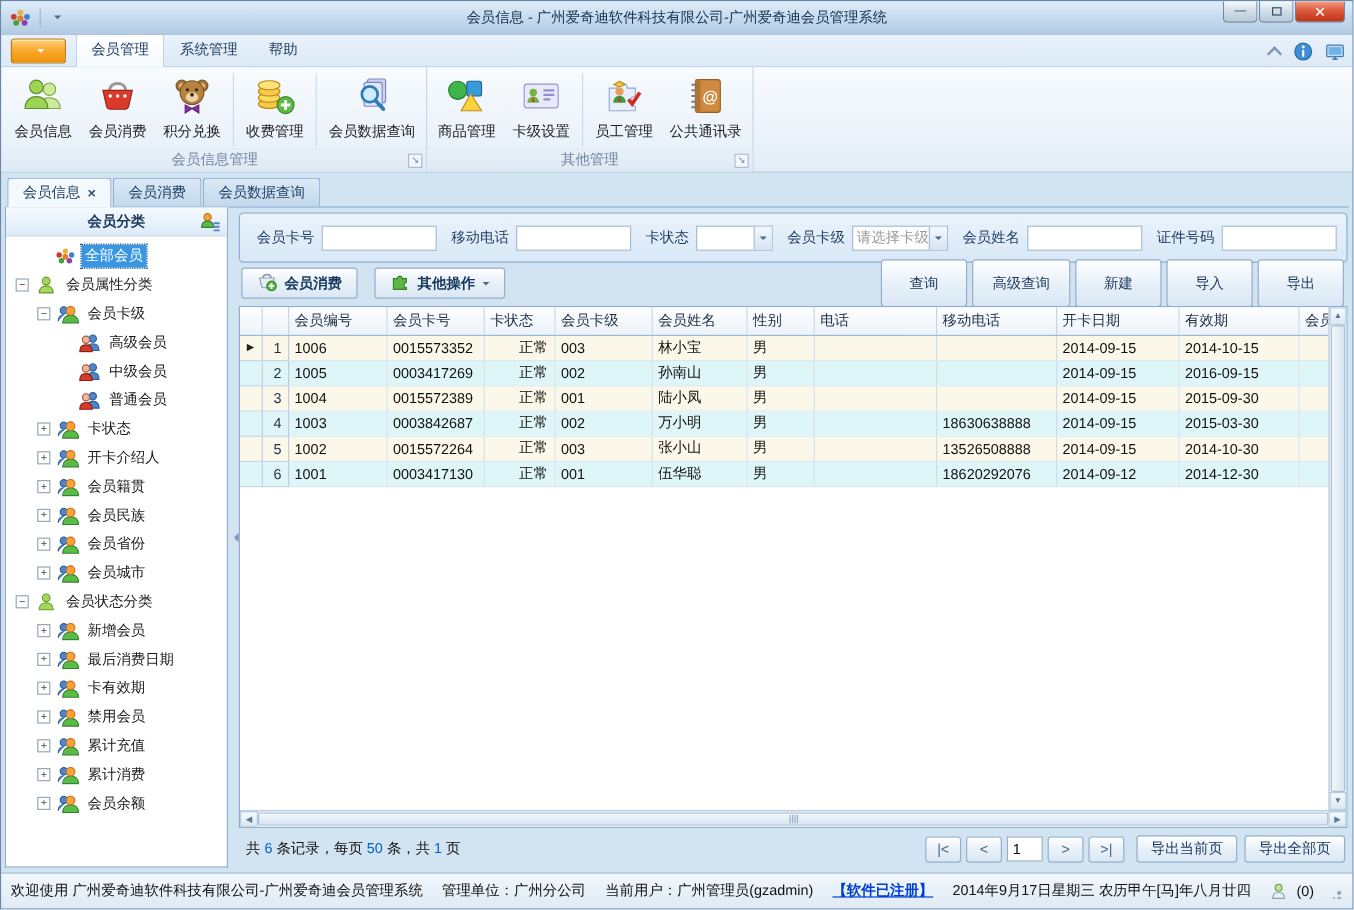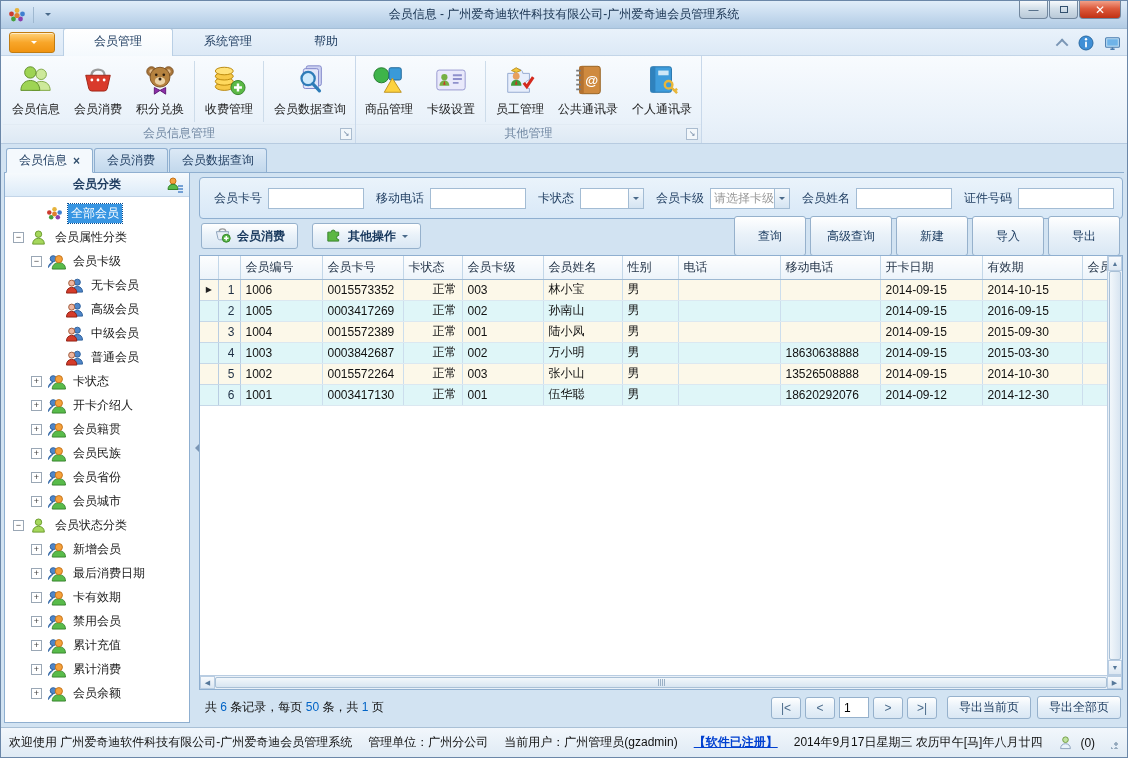--- a/index.html
+++ b/index.html
@@ -17,21 +17,21 @@
   .winbtns { margin-left:auto; display:flex; position:absolute; right:6px; top:0; }
   .winbtn { width:29px; height:18px; border:1px solid #72879e; border-top:none; background:linear-gradient(#f7fafc,#d3dfe9 45%,#b9c9d8); border-radius:0 0 4px 4px; display:flex; align-items:center; justify-content:center; color:#33506e; font-size:10px; margin-left:0; }
   .winbtn + .winbtn { margin-left:1px; }
   .winbtn.close { width:42px; background:linear-gradient(#f5a globalization);} 
   .winbtn.close { background:linear-gradient(#f2a088,#dd5a3c 45%,#c03114); color:#fff; font-weight:bold; font-size:12px; }
   .maxbox { width:8px; height:7px; border:1.5px solid #33506e; display:inline-block; }
 
   
   .menurow { height:27px; background:linear-gradient(#e9f2fb,#dcE9f6); background:linear-gradient(#e9f2fb,#dce9f6); display:flex; align-items:flex-end; padding:0 6px; border-bottom:1px solid #c3d5e8; }
   .appbtn { width:46px; height:21px; margin:0 8px 2px 2px; border-radius:3px; border:1px solid #c07c12; background:linear-gradient(#ffd27a,#f8a62a 50%,#f09310); display:flex; align-items:center; justify-content:center; gap:3px; box-shadow:inset 0 1px 0 rgba(255,255,255,.6); }
-  .menutab { padding:4px 30px 5px; color:#1c3a5e; cursor:default; border:1px solid transparent; border-bottom:none; border-radius:3px 3px 0 0; }
+  .menutab { padding:4px 12px 5px; color:#1c3a5e; cursor:default; border:1px solid transparent; border-bottom:none; border-radius:3px 3px 0 0; }
   .menutab.active { background:linear-gradient(#ffffff,#f4f9fd); border-color:#b9cfe5; margin-bottom:-1px; padding-bottom:6px; }
   .menurow-right { margin-left:auto; display:flex; align-items:center; gap:10px; padding-bottom:4px; }
   .chev { width:9px; height:9px; border-left:2px solid #7a96b5; border-top:2px solid #7a96b5; transform:rotate(45deg) translateY(2px); }
 
   
   .ribbon { height:88px; background:linear-gradient(#f8fbfe,#eaf2fa 70%,#e3edf7); display:flex; border-bottom:1px solid #b7cbe0; padding-left:2px; }
   .rgroup { display:flex; flex-direction:column; border-right:1px solid #c8d8ea; }
   .ritems { flex:1; display:flex; align-items:stretch; padding:3px 2px 0; }
   .ritem { display:flex; flex-direction:column; align-items:center; justify-content:flex-start; padding:4px 7px 2px; border-radius:3px; cursor:default; }
   .ritem .ricon svg { width:34px; height:34px; display:block; }
@@ -302,32 +302,20 @@
             <span class="ricon">
               <svg viewBox="0 0 36 36">
                 <rect x="9" y="3.5" width="22" height="29" rx="2.5" fill="#cf8a3f" stroke="#95601f"></rect>
                 <rect x="9" y="3.5" width="4.5" height="29" fill="#b47230"></rect>
                 <path d="M5.5 8h5M5.5 13h5M5.5 18h5M5.5 23h5M5.5 28h5" stroke="#7b7b7b" stroke-width="1.8"></path>
                 <text x="22" y="23" font-size="14" font-weight="bold" fill="#fff" text-anchor="middle">@</text>
               </svg>
             </span>
             <span class="rlabel">公共通讯录</span>
           </div>
-          <div class="ritem">
-            <span class="ricon">
-              <svg viewBox="0 0 36 36">
-                <rect x="6" y="4" width="22" height="27" rx="2" fill="#3f9ddc" stroke="#1f6ea8"></rect>
-                <rect x="6" y="4" width="5" height="27" fill="#2f82bd"></rect>
-                <rect x="14" y="8" width="11" height="5" fill="#cfe8f7"></rect>
-                <circle cx="25" cy="23" r="4" fill="none" stroke="#e8b63a" stroke-width="2.6"></circle>
-                <path d="M28 26l6 6M31.5 29.5l2.5-2.2" stroke="#e8b63a" stroke-width="2.6" fill="none"></path>
-              </svg>
-            </span>
-            <span class="rlabel">个人通讯录</span>
-          </div>
         </div>
         <div class="rlabelbar">
           <span>其他管理</span>
           <span class="launcher">↘</span>
         </div>
       </div>
     </div>
 
   <div class="workspace">
     <div class="doctabs" id="doc-tabs">
@@ -382,32 +370,20 @@
               <span class="texp">−</span>
               <span class="ticon">
                 <svg viewBox="0 0 20 18">
                   <circle cx="6.5" cy="6" r="3.2" fill="#4f86c9" stroke="#2d5f99"></circle>
                   <path d="M1.5 15.5c0-3.6 2.3-5.5 5-5.5" fill="#4f86c9" stroke="#2d5f99"></path>
                   <path d="M5.5 17c0-4.4 3-6.8 7-6.8s7 2.4 7 6.8z" fill="#58bb4a" stroke="#35822a"></path>
                   <circle cx="12.5" cy="6.5" r="3.8" fill="#f6a13c" stroke="#c4731a"></circle>
                 </svg>
               </span>
               <span class="tlabel">会员卡级</span>
-            </div>
-            <div class="titem" style="padding-left: 44px;">
-              <span class="tspacer"></span>
-              <span class="ticon">
-                <svg viewBox="0 0 20 18">
-                  <circle cx="13" cy="5.5" r="3.2" fill="#4f86c9" stroke="#2d5f99"></circle>
-                  <path d="M7.5 16c0-4 2.5-6 5.5-6s5.5 2 5.5 6z" fill="#4f86c9" stroke="#2d5f99"></path>
-                  <circle cx="7" cy="6.5" r="3.2" fill="#efb6a0" stroke="#9e5a3a"></circle>
-                  <path d="M1.5 17c0-4 2.5-6 5.5-6s5.5 2 5.5 6z" fill="#d43b2a" stroke="#8f1f12"></path>
-                </svg>
-              </span>
-              <span class="tlabel">无卡会员</span>
             </div>
             <div class="titem" style="padding-left: 44px;">
               <span class="tspacer"></span>
               <span class="ticon">
                 <svg viewBox="0 0 20 18">
                   <circle cx="13" cy="5.5" r="3.2" fill="#4f86c9" stroke="#2d5f99"></circle>
                   <path d="M7.5 16c0-4 2.5-6 5.5-6s5.5 2 5.5 6z" fill="#4f86c9" stroke="#2d5f99"></path>
                   <circle cx="7" cy="6.5" r="3.2" fill="#efb6a0" stroke="#9e5a3a"></circle>
                   <path d="M1.5 17c0-4 2.5-6 5.5-6s5.5 2 5.5 6z" fill="#d43b2a" stroke="#8f1f12"></path>
                 </svg>

